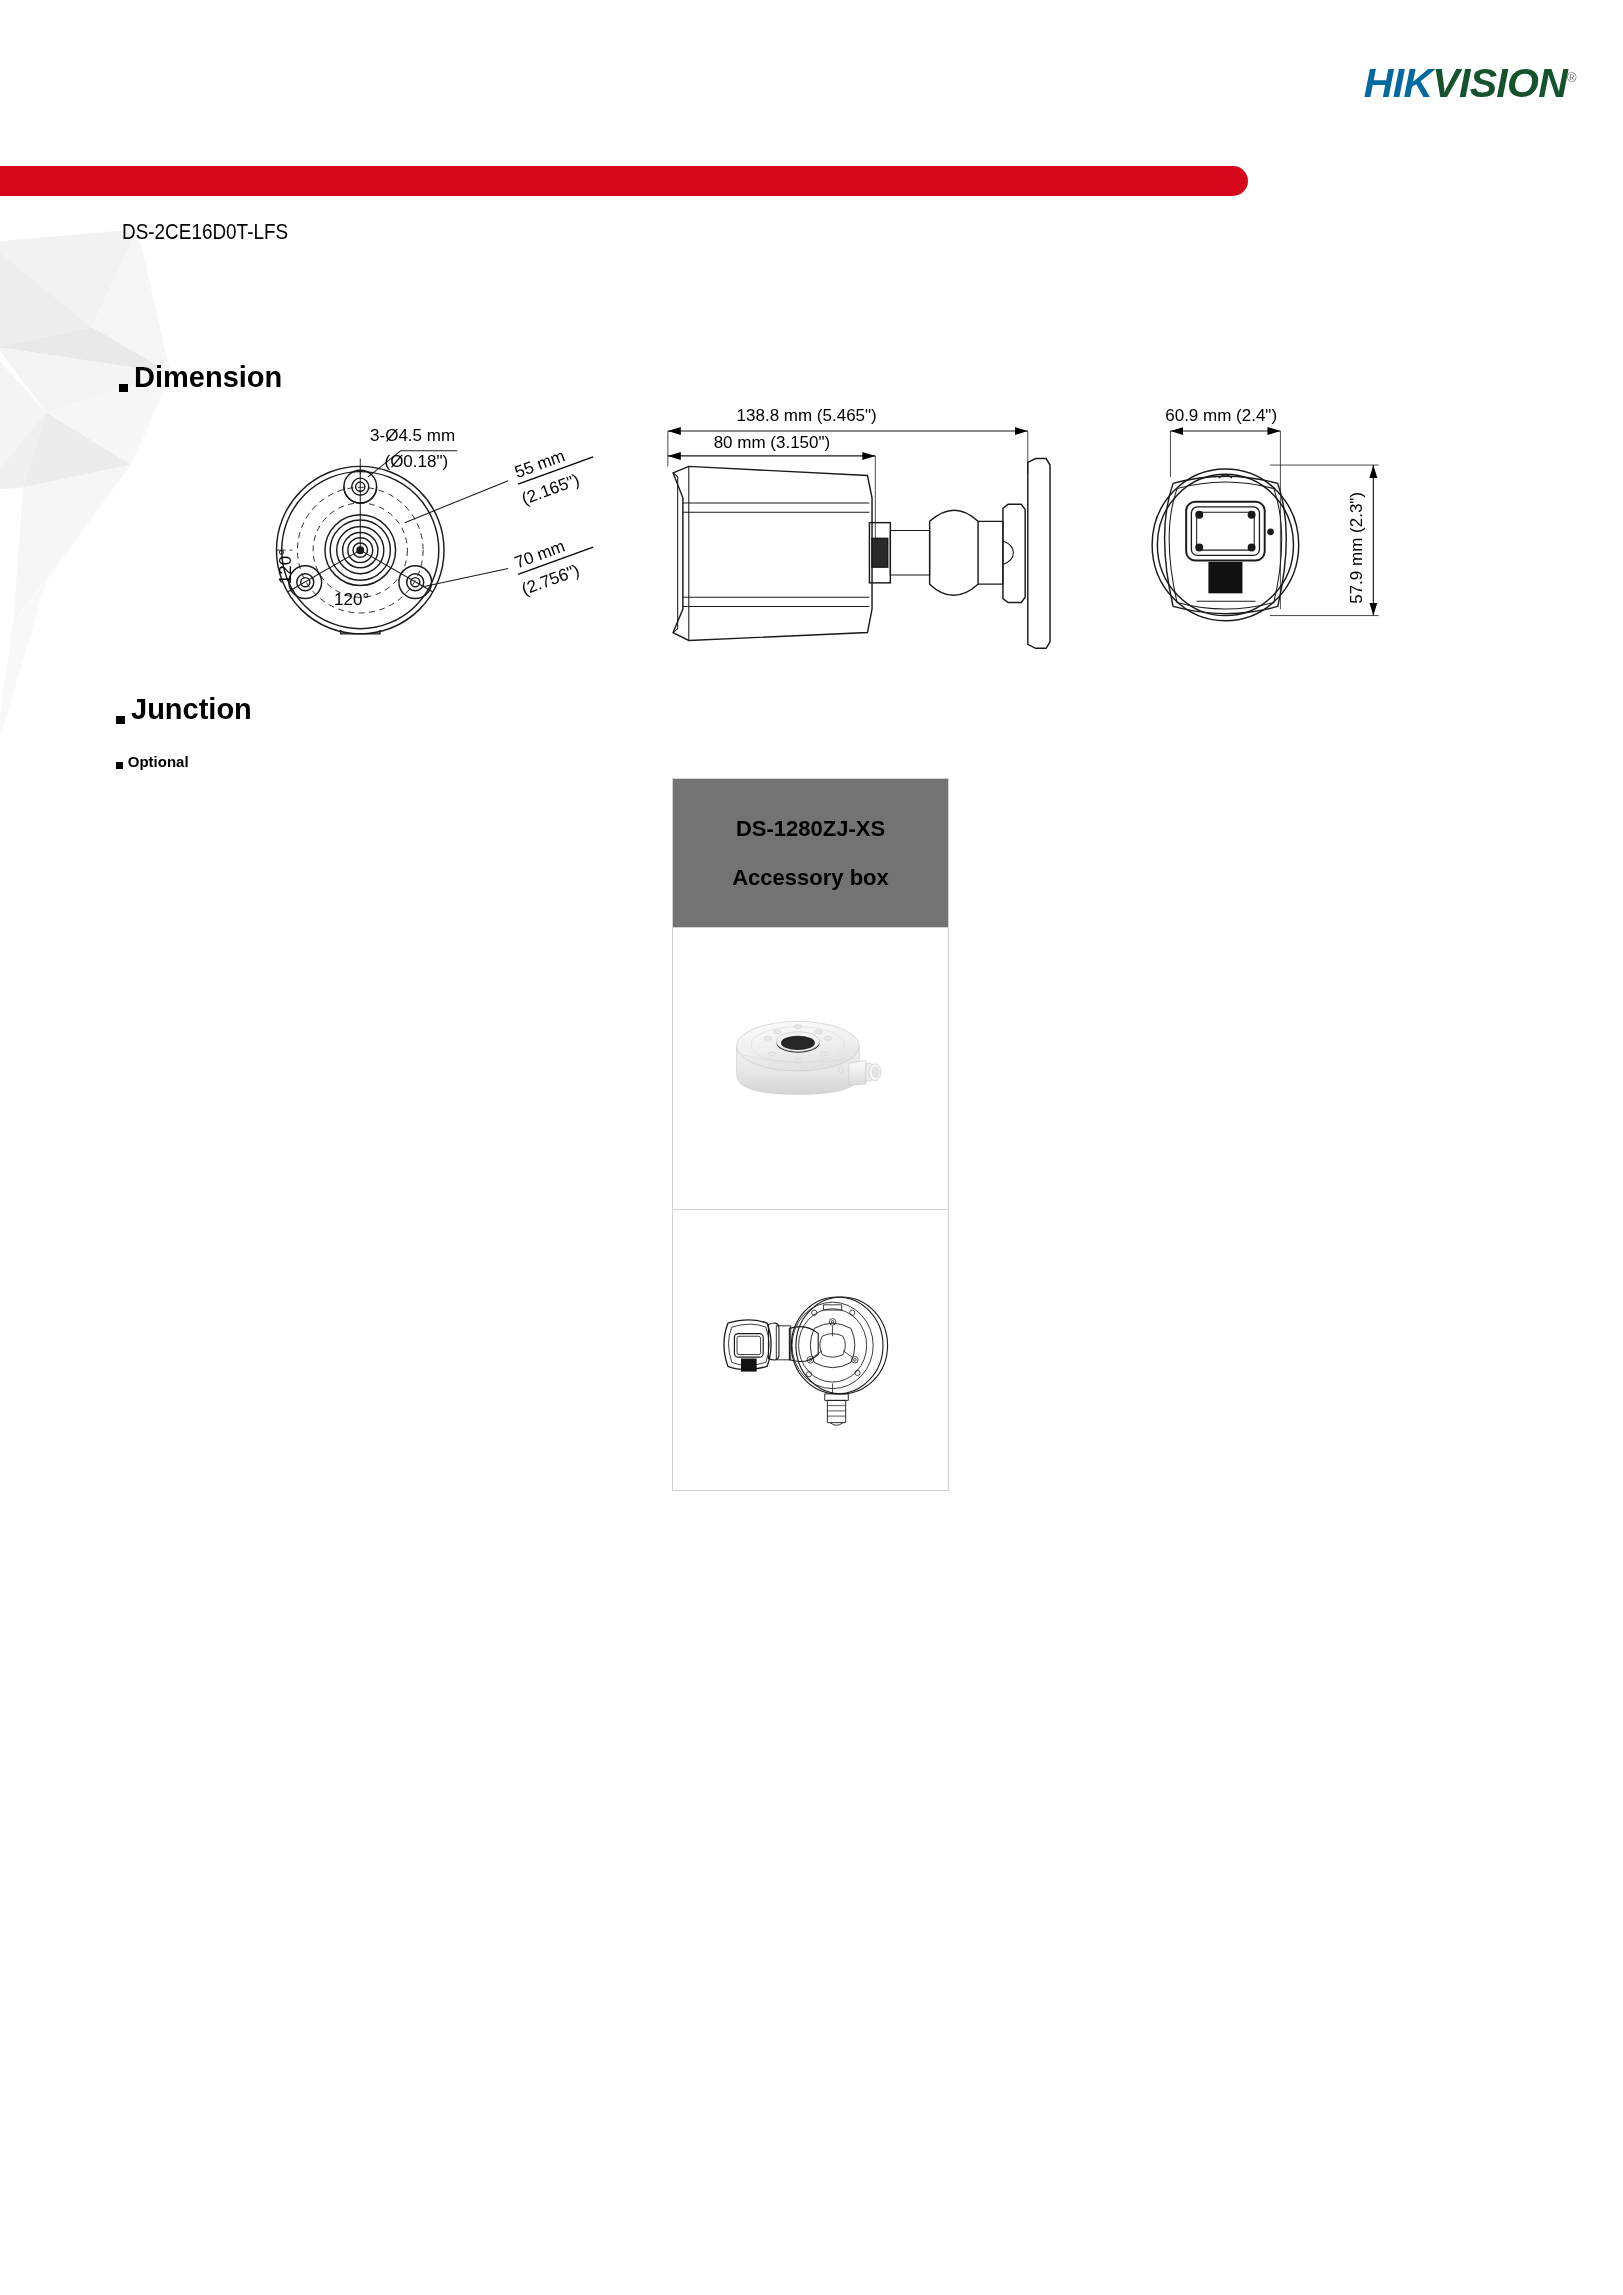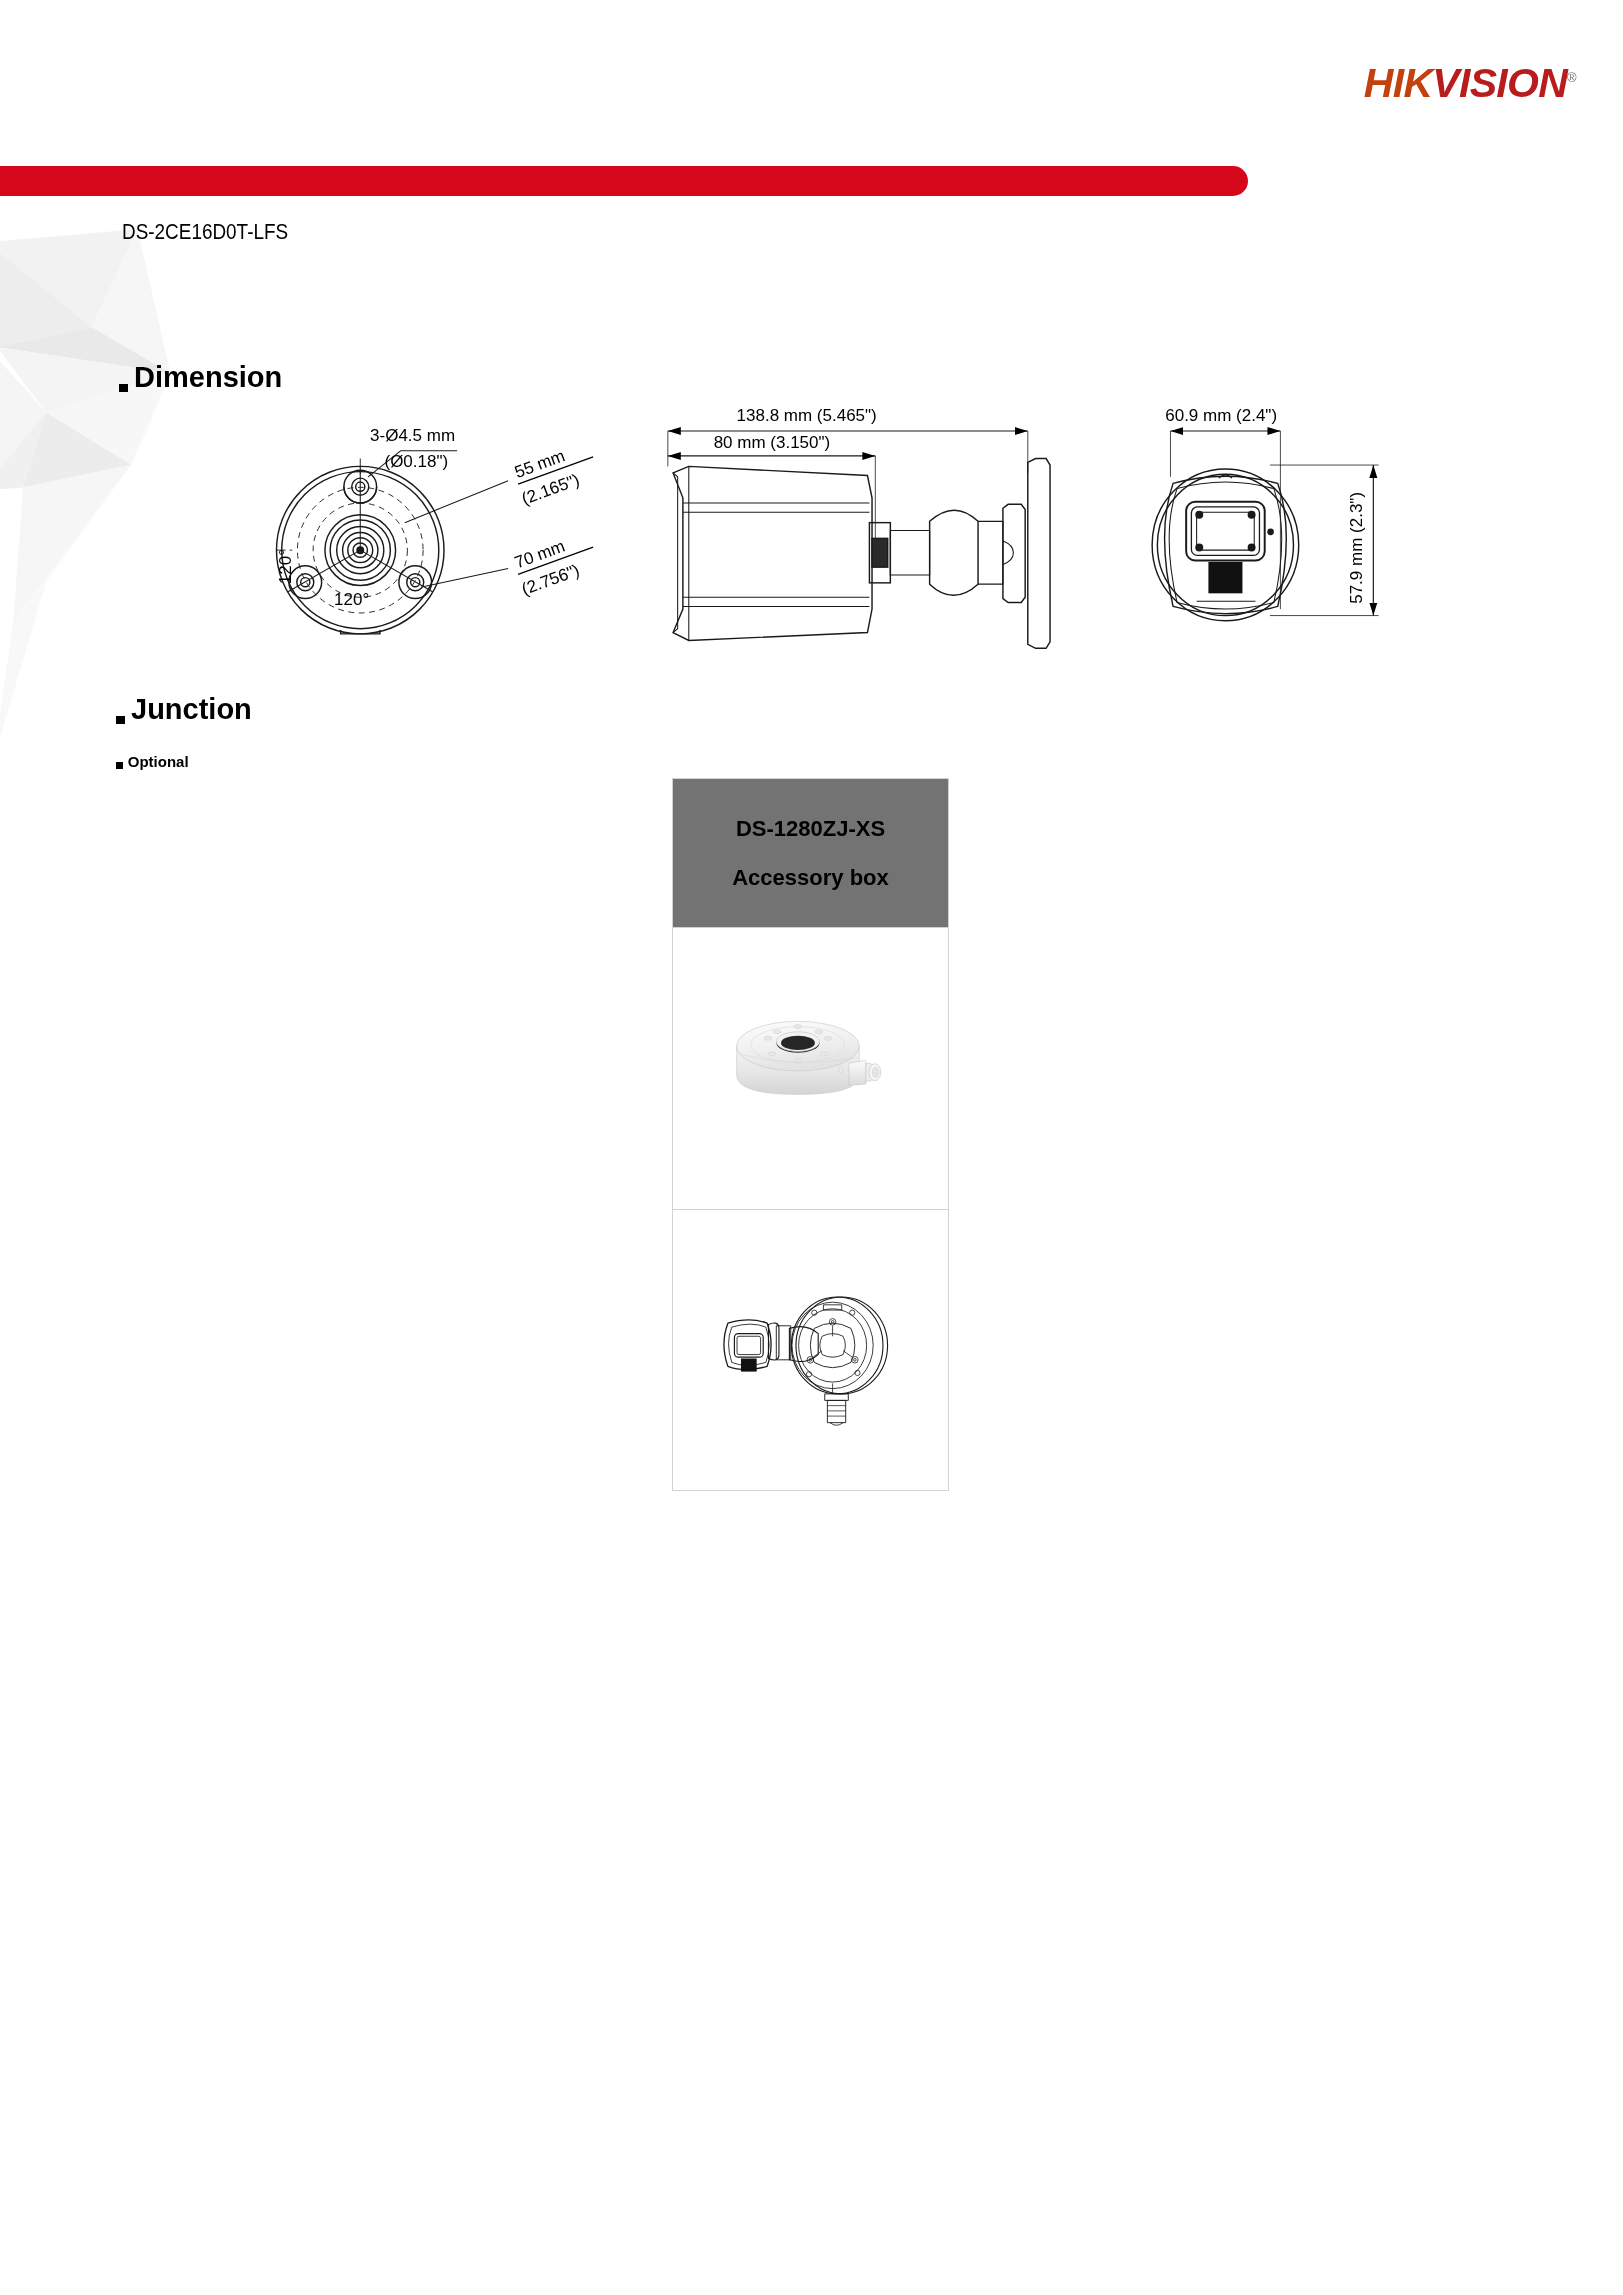--- a/index.html
+++ b/index.html
@@ -20,22 +20,22 @@
     pointer-events: none;
   }
 
   
   #brand-logo {
     position: absolute; right: 47px; top: 63px;
     font-size: 41px; font-weight: bold; font-style: italic;
     letter-spacing: -0.7px; line-height: 1;
     white-space: nowrap;
   }
-  #brand-logo .hik  { color: #c2410c; }
-  #brand-logo .vis  { color: #b91c1c; }
+  #brand-logo .hik  { color: #0369a1; }
+  #brand-logo .vis  { color: #14532d; }
   #brand-logo .reg  {
     color: #6E6E6E; font-size: 13px; font-style: normal;
     vertical-align: super; font-weight: normal;
   }
 
   #header-rule {
     position: absolute; left: 0; top: 166px;
     width: 1248px; height: 30px;
     background: #D6071A;
     border-top-right-radius: 15px;

